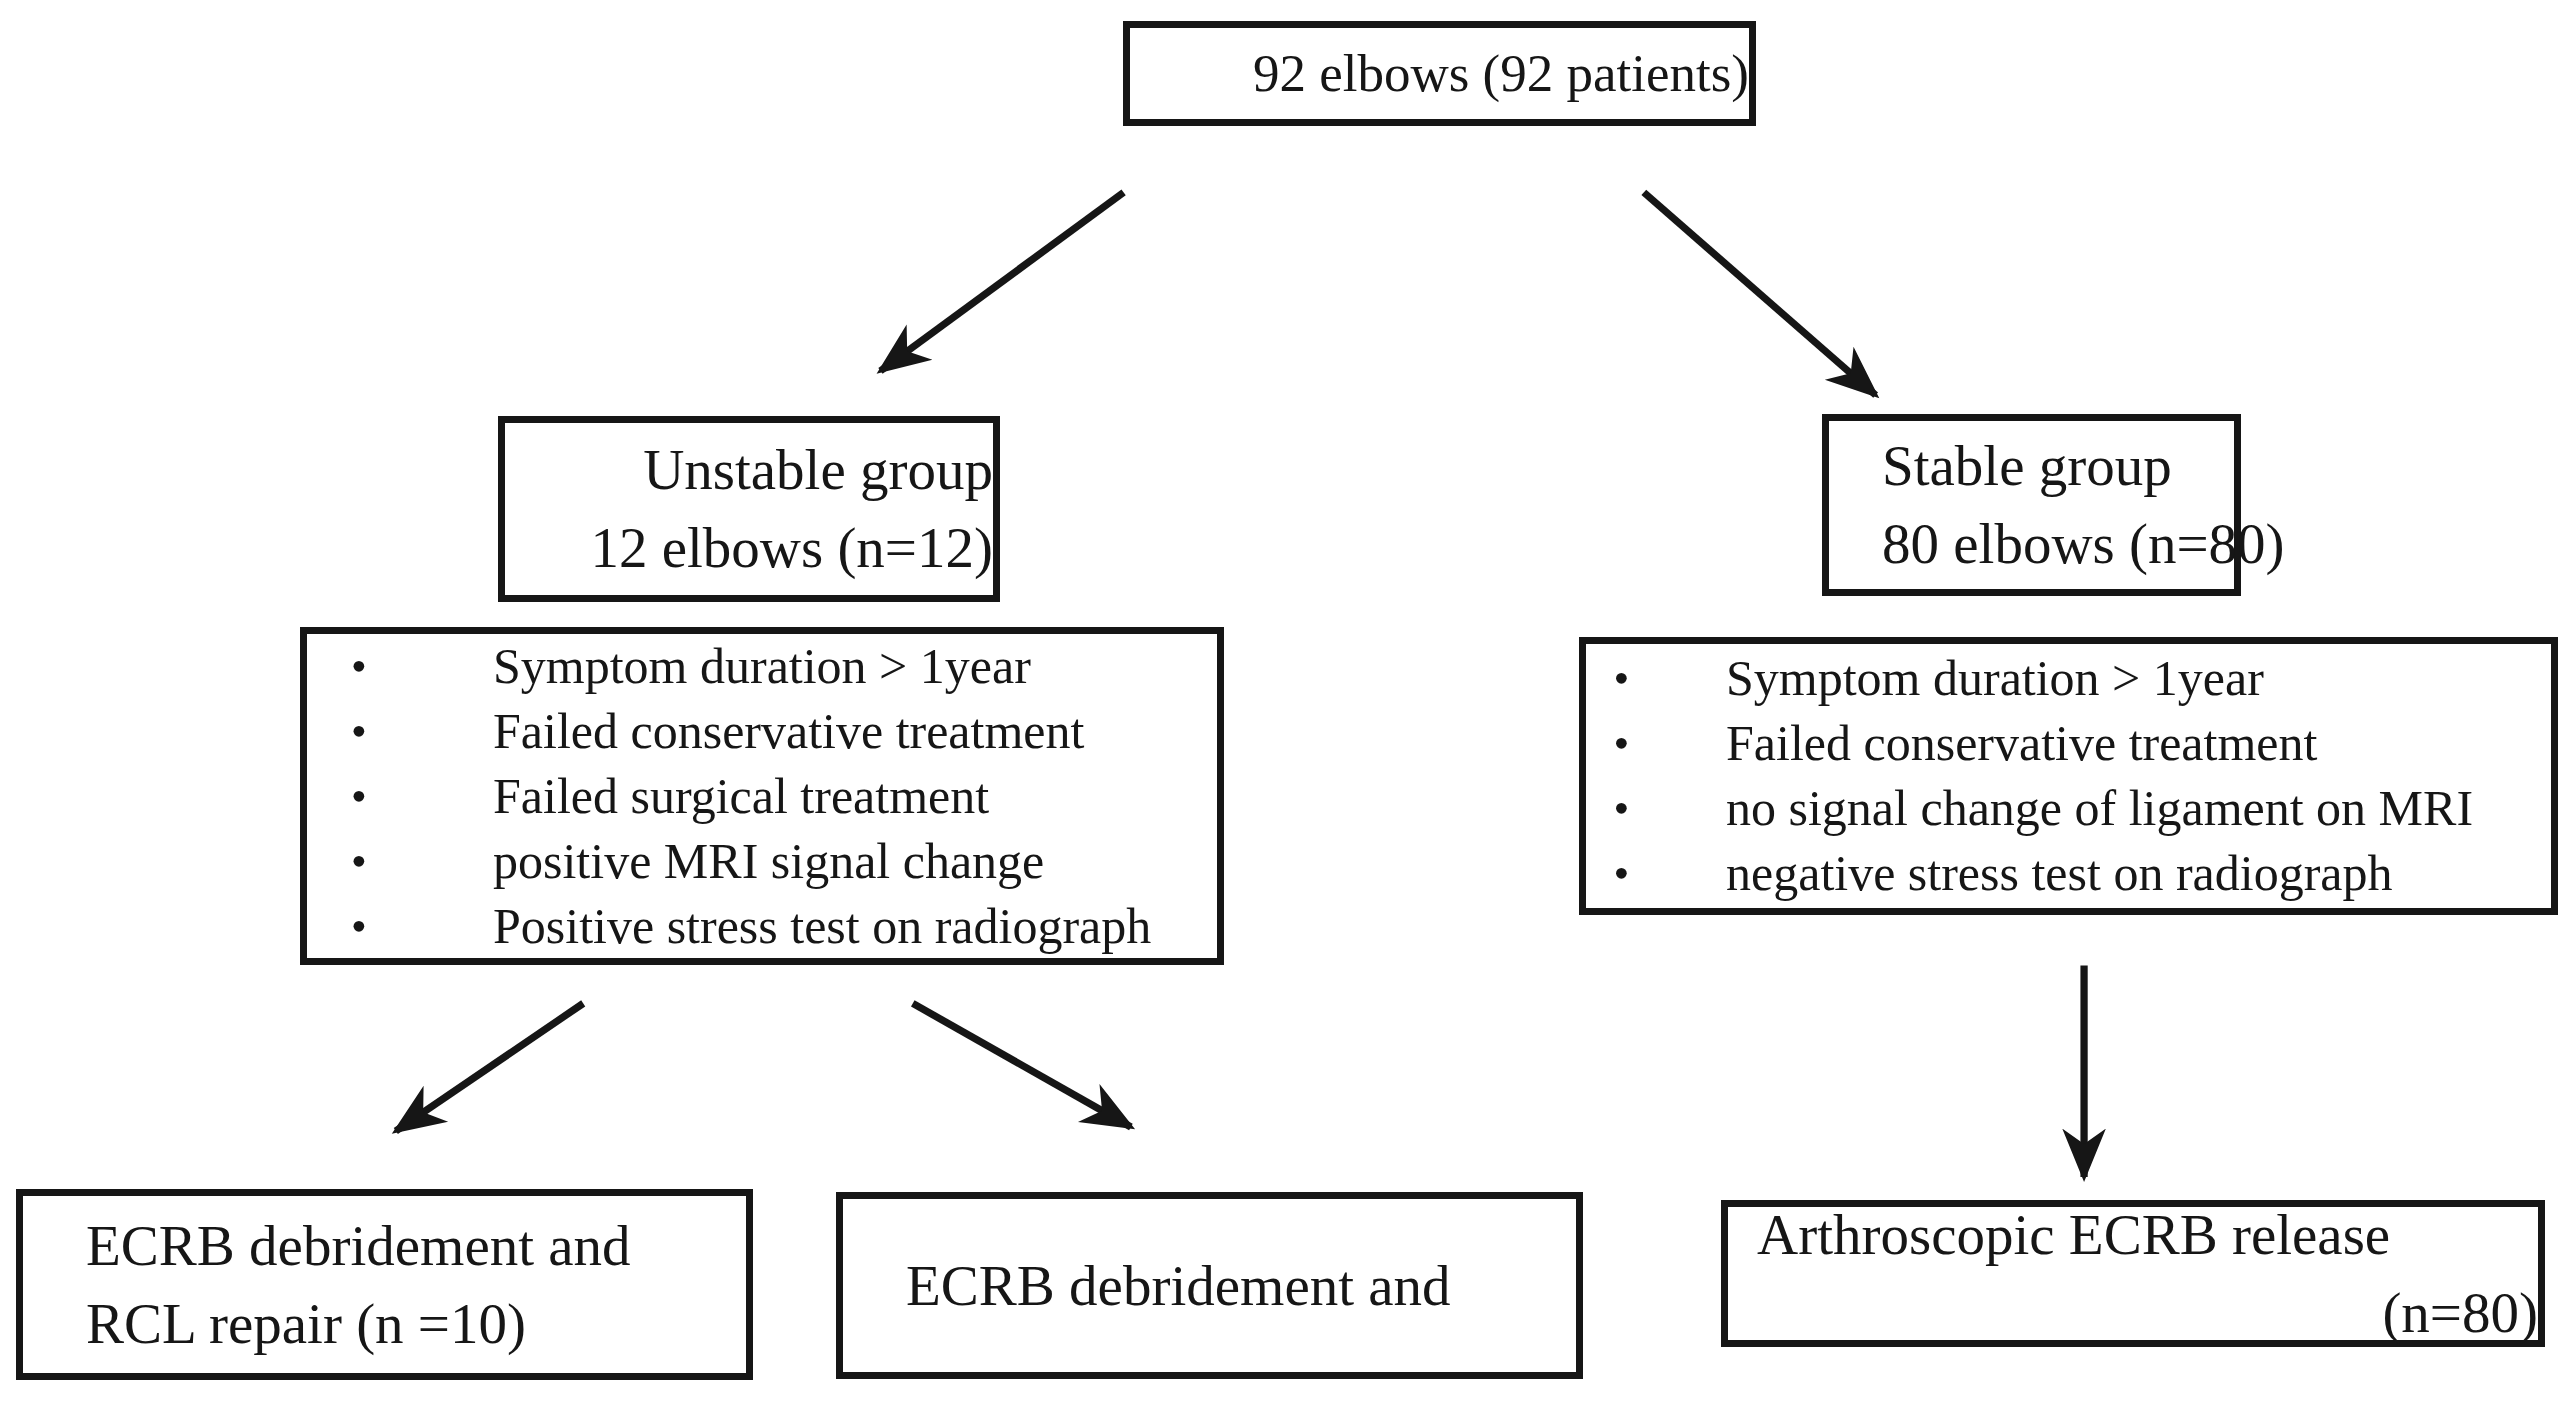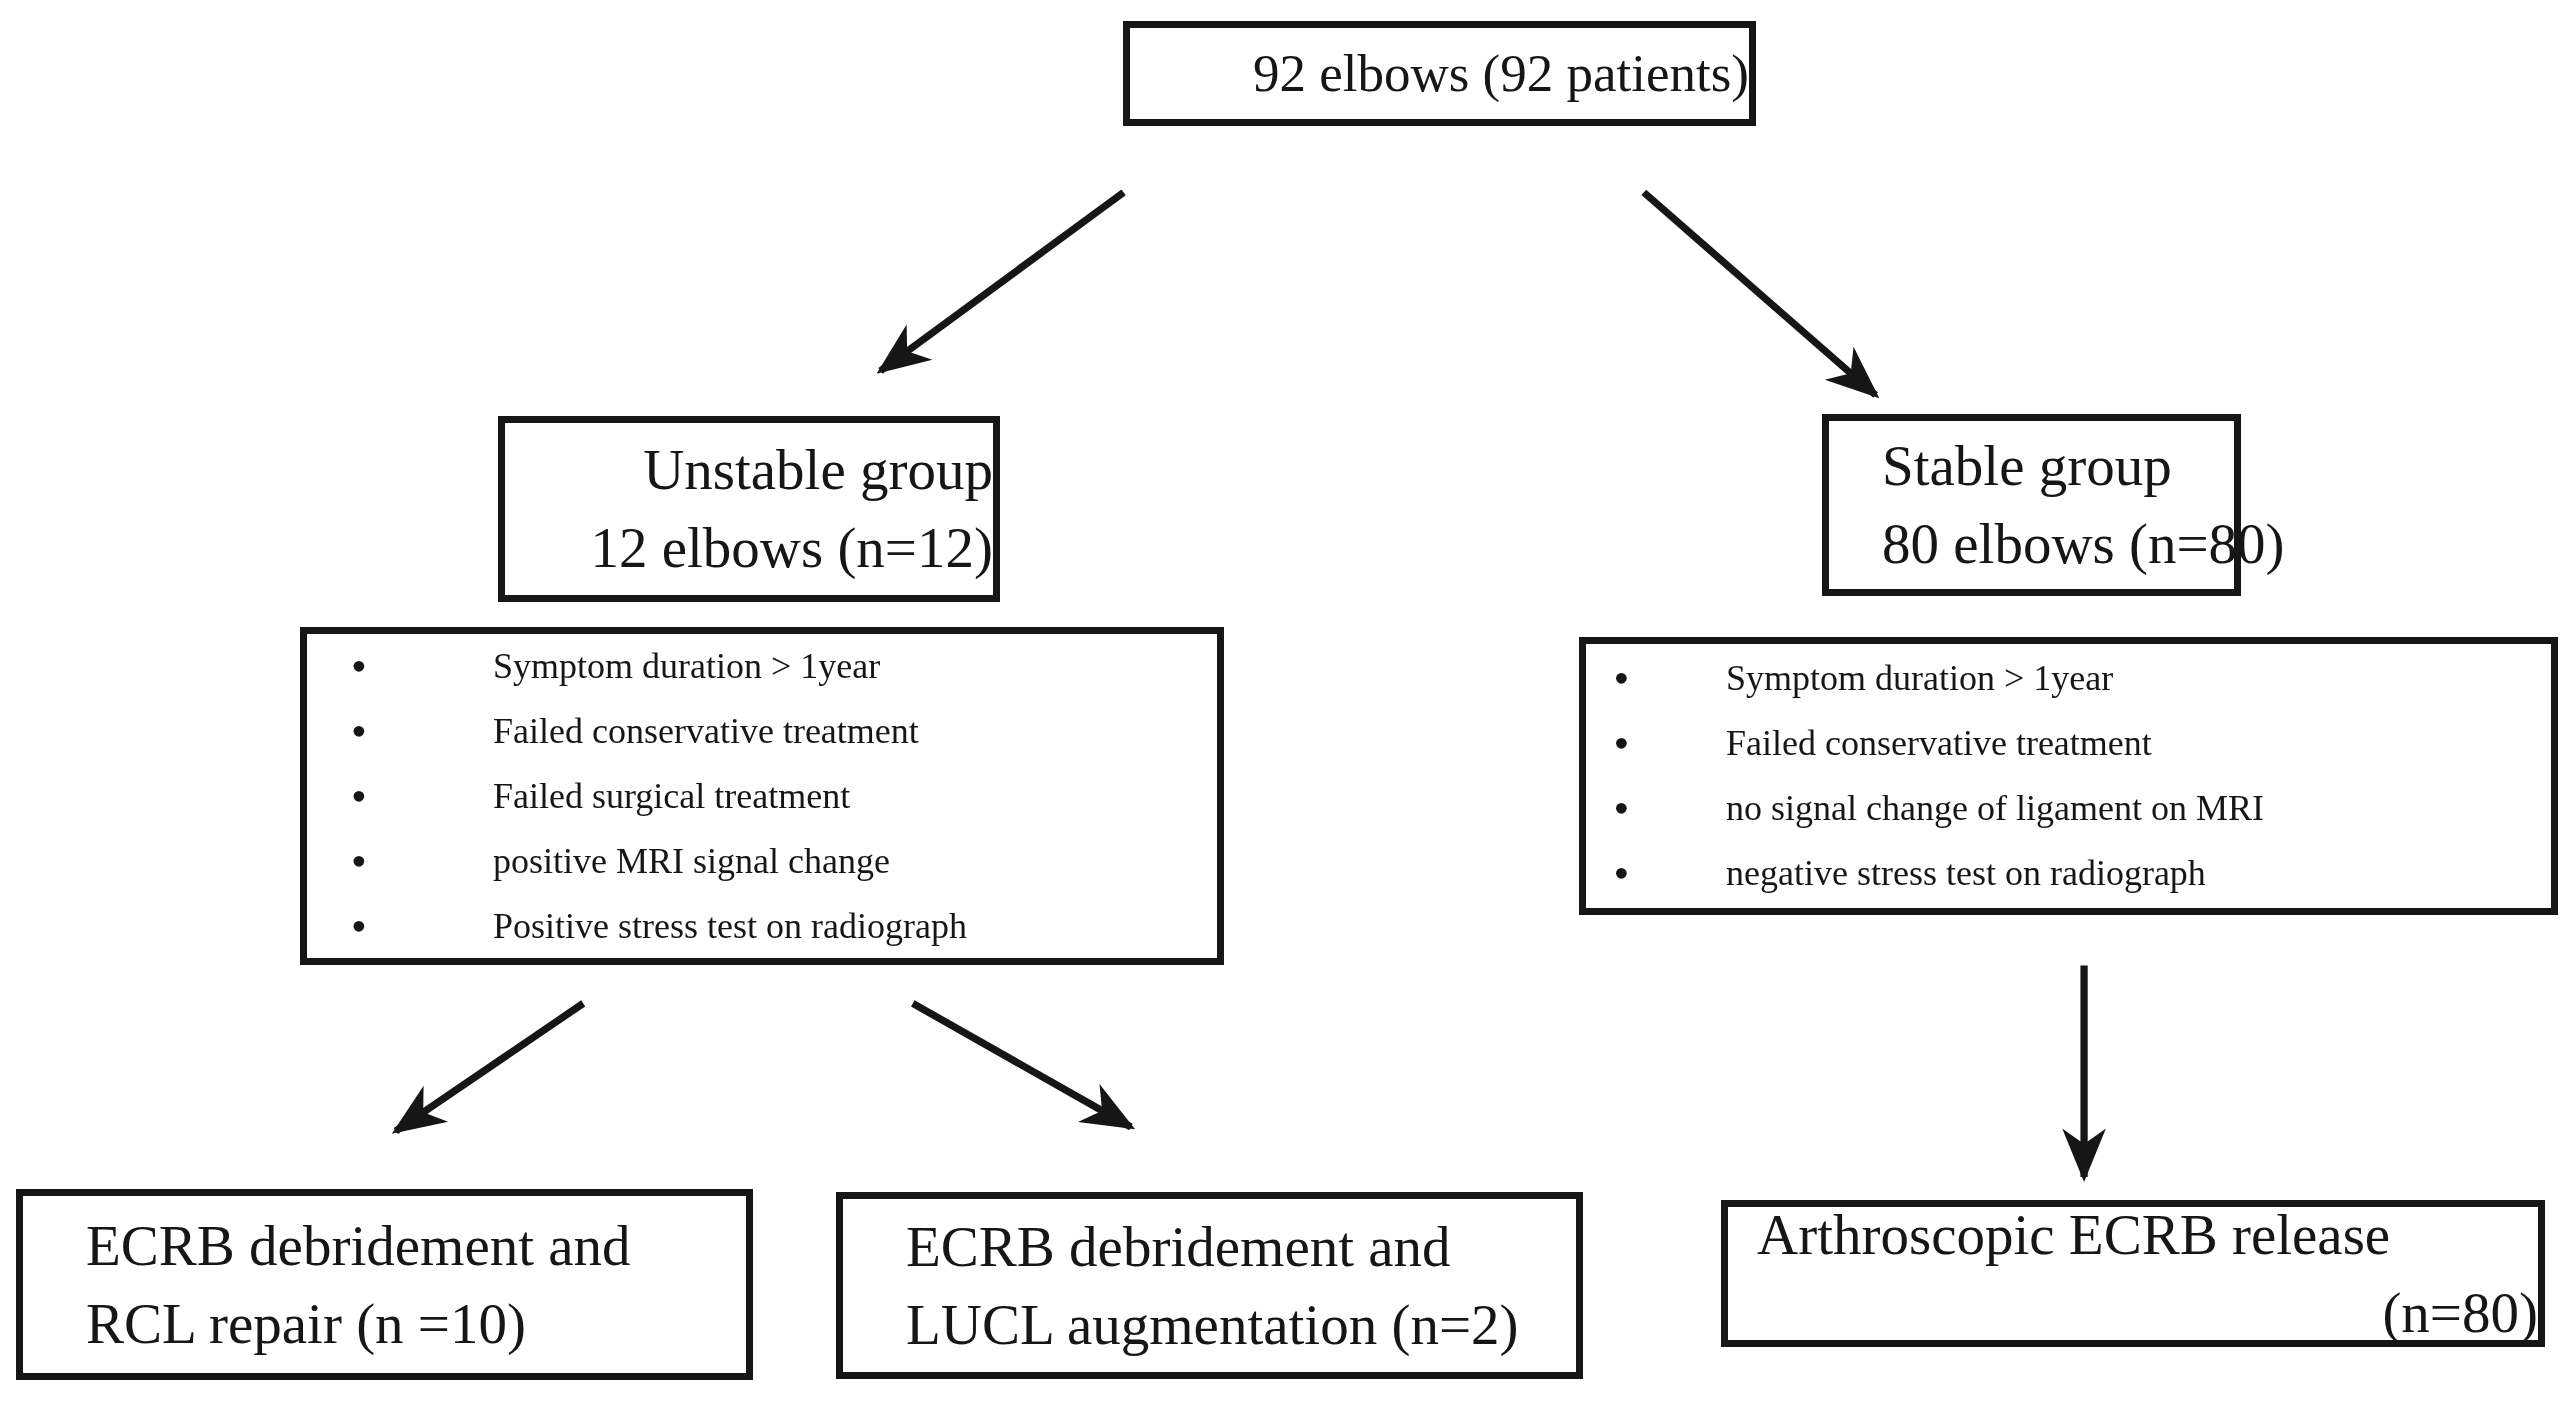--- a/index.html
+++ b/index.html
@@ -60,21 +60,21 @@
   
   .box-crit-left{  left:300px;  top:627px; width:924px; height:338px; }
   .box-crit-right{ left:1579px; top:637px; width:979px; height:278px; }
   .crit-list{
     margin:0;
     padding:0;
     list-style:none;
   }
   .crit-item{
     position:relative;
-    font-size:36px;
+    font-size:50px;
     line-height:65px;
     white-space:nowrap;
   }
   .box-crit-left  .crit-item{ padding-left:186px; }
   .box-crit-right .crit-item{ padding-left:140px; }
   .crit-item::before{
     content:"\2022";
     position:absolute;
     top:0;
     font-size:45px;
@@ -138,21 +138,20 @@
     </ul>
   </div>
 
   <div class="box box-rcl">
     <div class="node-line line-1">ECRB debridement and</div>
     <div class="node-line line-2">RCL repair (n =10)</div>
   </div>
 
   <div class="box box-lucl">
     <div class="node-line line-1">ECRB debridement and</div>
-    <div class="node-line line-2">LUCL augmentation (n=2)</div>
   </div>
 
   <div class="box box-release">
     <div class="node-line line-1">Arthroscopic ECRB release</div>
     <div class="node-line line-2">(n=80)</div>
   </div>
 
 </div>
 
 

